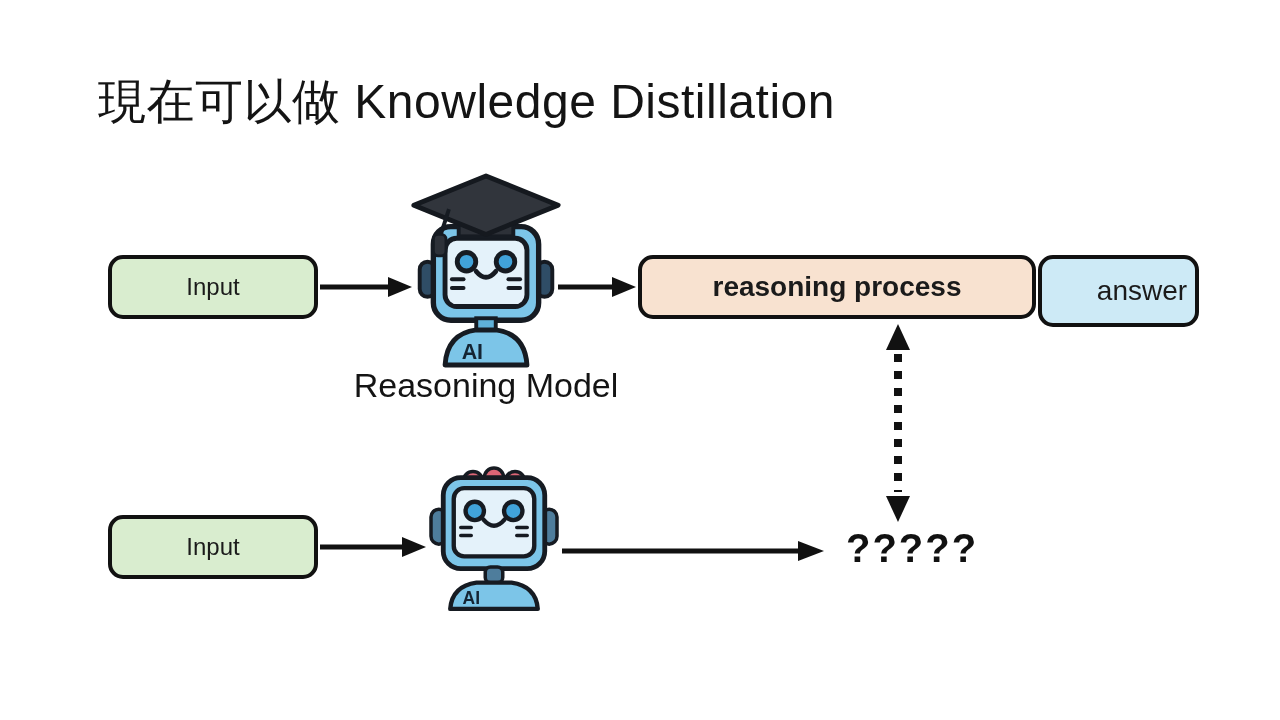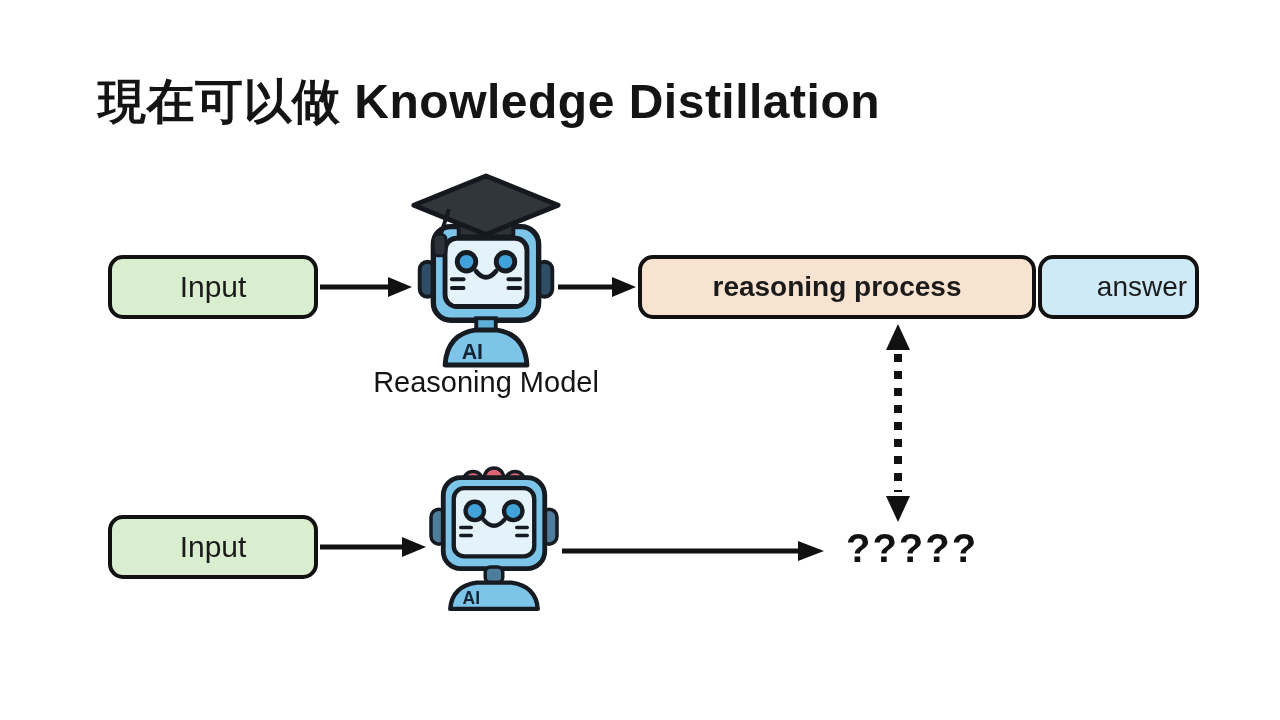--- a/index.html
+++ b/index.html
@@ -3,35 +3,35 @@
 <meta charset="utf-8">
 <style>
   html,body { margin:0; padding:0; background:#ffffff; }
   .slide {
     position:relative; width:1280px; height:720px; background:#ffffff;
     font-family:"Liberation Sans","DejaVu Sans",sans-serif; overflow:hidden;
   }
   .abs { position:absolute; }
   .title {
     position:absolute; left:98px; top:70px; width:1100px;
-    font-size:48px; font-weight:700; color:#141414; letter-spacing:0.5px;
+    font-size:48px; font-weight:400; color:#141414; letter-spacing:0.5px;
     white-space:nowrap;
   }
   .box {
     position:absolute; box-sizing:border-box;
     border:4px solid #111111; border-radius:15px;
     display:flex; align-items:center; justify-content:center;
     color:#1b1b1b;
   }
-  .box-input    { background:#d9edcf; font-size:30px;text-align:right; }
+  .box-input    { background:#d9edcf; font-size:24px;text-align:right; }
   .box-reason   { background:#f8e2d0; font-size:28px;font-weight:bold; }
   .box-answer   { background:#cdeaf6; font-size:28px; }
   .caption {
     position:absolute; text-align:center; color:#141414;
-    font-size:29px; font-weight:400;
+    font-size:34px; font-weight:400;
   }
   .unknown {
     position:absolute; font-size:40px; font-weight:700; color:#111111;
     letter-spacing:2px; line-height:1;
   }
   svg { display:block; overflow:visible; }
 </style>
 </head>
 <body>
 
@@ -81,21 +81,21 @@
 
   <svg class="abs" style="left:556px; top:273px;" width="80" height="28">
     <line x1="2" y1="14" x2="58" y2="14" stroke="#111" stroke-width="5"></line>
     <polygon points="56,4 80,14 56,24" fill="#111"></polygon>
   </svg>
 
   <div class="box box-reason" style="left:638px; top:255px; width:398px; height:64px;">
     <span>reasoning process</span>
   </div>
 
-  <div class="box box-answer" style="left:1038px; top:255px; width:161px; height:64px;padding-left:47px;">
+  <div class="box box-answer" style="left:1038px; top:255px; width:161px; height:72px;padding-left:47px;">
     <span>answer</span>
   </div>
 
   <svg class="abs" style="left:881px; top:324px;" width="34" height="198">
     <polygon points="17,0 5,26 29,26" fill="#111"></polygon>
     <line x1="17" y1="30" x2="17" y2="168" stroke="#111" stroke-width="8" stroke-dasharray="8 9"></line>
     <polygon points="17,198 5,172 29,172" fill="#111"></polygon>
   </svg>
 
   <div class="box box-input" style="left:108px; top:515px; width:210px; height:64px;">

